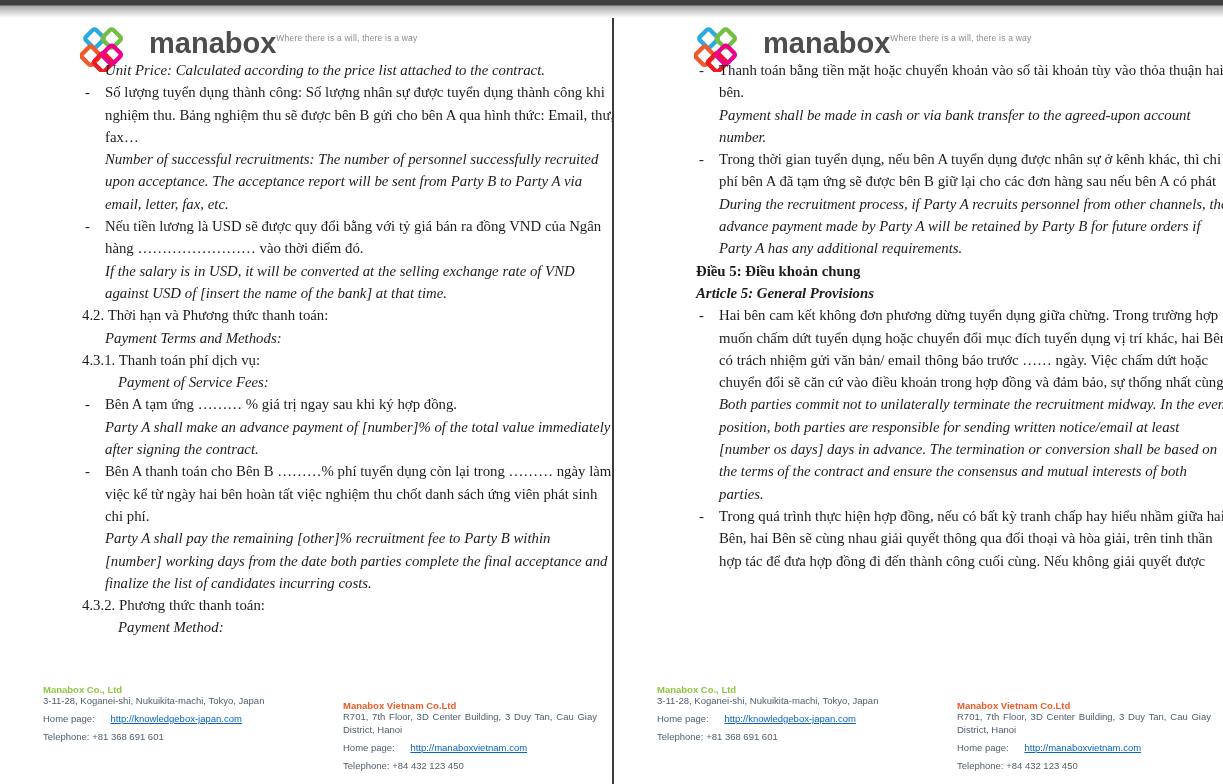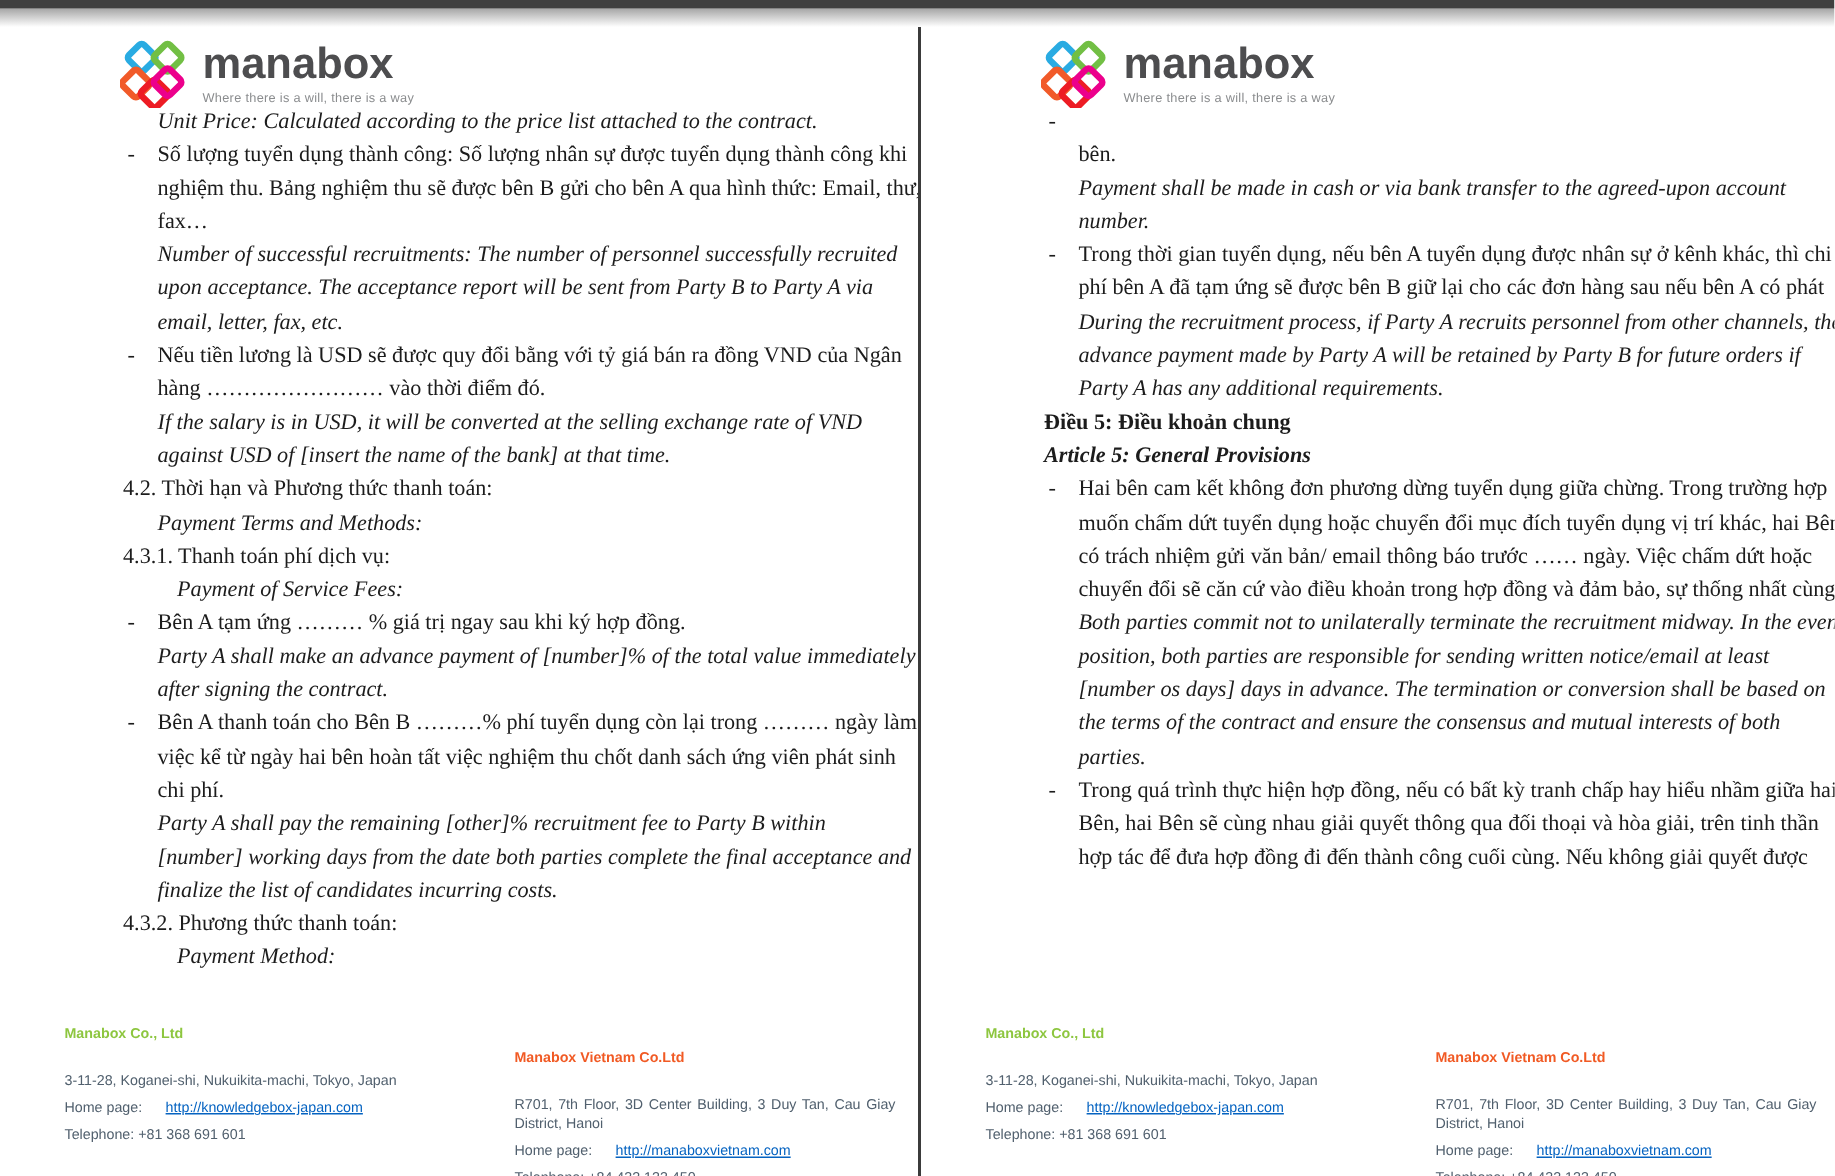--- a/index.html
+++ b/index.html
@@ -15,50 +15,50 @@
     background:#3b3b3b; z-index:5;
   }
   .top-shadow {
     position:absolute; top:0; left:0; width:1223px; height:18px; z-index:6;
     background:linear-gradient(to bottom, #3f3f3f 0px, #3f3f3f 5px, #a8a8a8 6px, #ffffff 18px);
   }
 
   
   .logo { position:absolute; top:26px; left:80px; display:flex; align-items:flex-start; }
   .logo-icon { width:50px; height:46px; flex:0 0 auto; }
-  .logo-text { display:flex; flex-direction:column; margin-left:5px; margin-top:4px; }
+  .logo-text { display:flex; flex-direction:row; margin-left:19px; margin-top:4px; }
   .brand {
     font-family:"Liberation Sans", sans-serif; font-weight:bold;
     font-size:29px; line-height:27px; color:#4d4d4f; letter-spacing:0px;
   }
   .tagline {
     font-family:"Liberation Sans", sans-serif; font-size:8.5px;
     color:#8a8c8e; margin-top:3px; letter-spacing:0.2px;text-align:center;
   }
 
   
-  .content { position:absolute; top:70px; left:82px; width:505px; font-size:14.8px; color:#1c1c1c; }
+  .content { position:absolute; top:59px; left:82px; width:505px; font-size:14.8px; color:#1c1c1c; }
   .line { height:22.3px; line-height:22.3px; white-space:nowrap; position:relative; }
   .l-vn   { padding-left:23px; }
   .l-en   { padding-left:23px; font-style:italic; }
   .l-en2  { padding-left:36px; font-style:italic; }
   .l-dash { padding-left:23px; }
   .l-dash .dash { position:absolute; left:3px; }
   .l-num  { }
   .l-head { font-weight:bold; }
   .l-headen { font-weight:bold; font-style:italic; }
 
   
   .footer {
     position:absolute; top:684px; left:43px; width:557px;
     font-family:"Liberation Sans", sans-serif; font-size:9.5px; color:#51606e;
   }
   .f-col1 { width:290px; }
   .f-col2 { position:absolute; left:300px; top:16px; width:254px; }
-  .f-name { font-weight:bold; margin-bottom:20px; }
+  .f-name { font-weight:bold; margin-bottom:0; }
   .green  { color:#8dc63f; }
   .orange { color:#f15a24; }
   .f-line { margin-bottom:5.5px; line-height:12.5px; }
   .f-col2 .f-addr { text-align:justify; }
   .f-link { color:#0563c1; text-decoration:underline;margin-left:13px; }
 </style>
 </head>
 <body>
 
 <div class="page" id="page-left">
@@ -148,21 +148,21 @@
         <rect class="petal" x="25.5" y="22.5" width="15" height="15" rx="2.5" transform="rotate(45 33 30)" stroke="#ec008c"></rect>
       </g>
     </svg>
     <div class="logo-text">
       <span class="brand">manabox</span>
       <span class="tagline">Where there is a will, there is a way</span>
     </div>
   </div>
 
   <div class="content">
-      <div class="line l-dash"><span class="dash">-</span></div>
+      <div class="line l-dash"><span class="dash">-</span><span>Thanh toán bằng tiền mặt hoặc chuyển khoản vào số tài khoản tùy vào thỏa thuận hai</span></div>
       <div class="line l-vn">bên.</div>
       <div class="line l-en">Payment shall be made in cash or via bank transfer to the agreed-upon account</div>
       <div class="line l-en">number.</div>
       <div class="line l-dash"><span class="dash">-</span><span>Trong thời gian tuyển dụng, nếu bên A tuyển dụng được nhân sự ở kênh khác, thì chi</span></div>
       <div class="line l-vn">phí bên A đã tạm ứng sẽ được bên B giữ lại cho các đơn hàng sau nếu bên A có phát</div>
       <div class="line l-en">During the recruitment process, if Party A recruits personnel from other channels, the</div>
       <div class="line l-en">advance payment made by Party A will be retained by Party B for future orders if</div>
       <div class="line l-en">Party A has any additional requirements.</div>
       <div class="line l-head">Điều 5: Điều khoản chung</div>
       <div class="line l-headen">Article 5: General Provisions</div>

